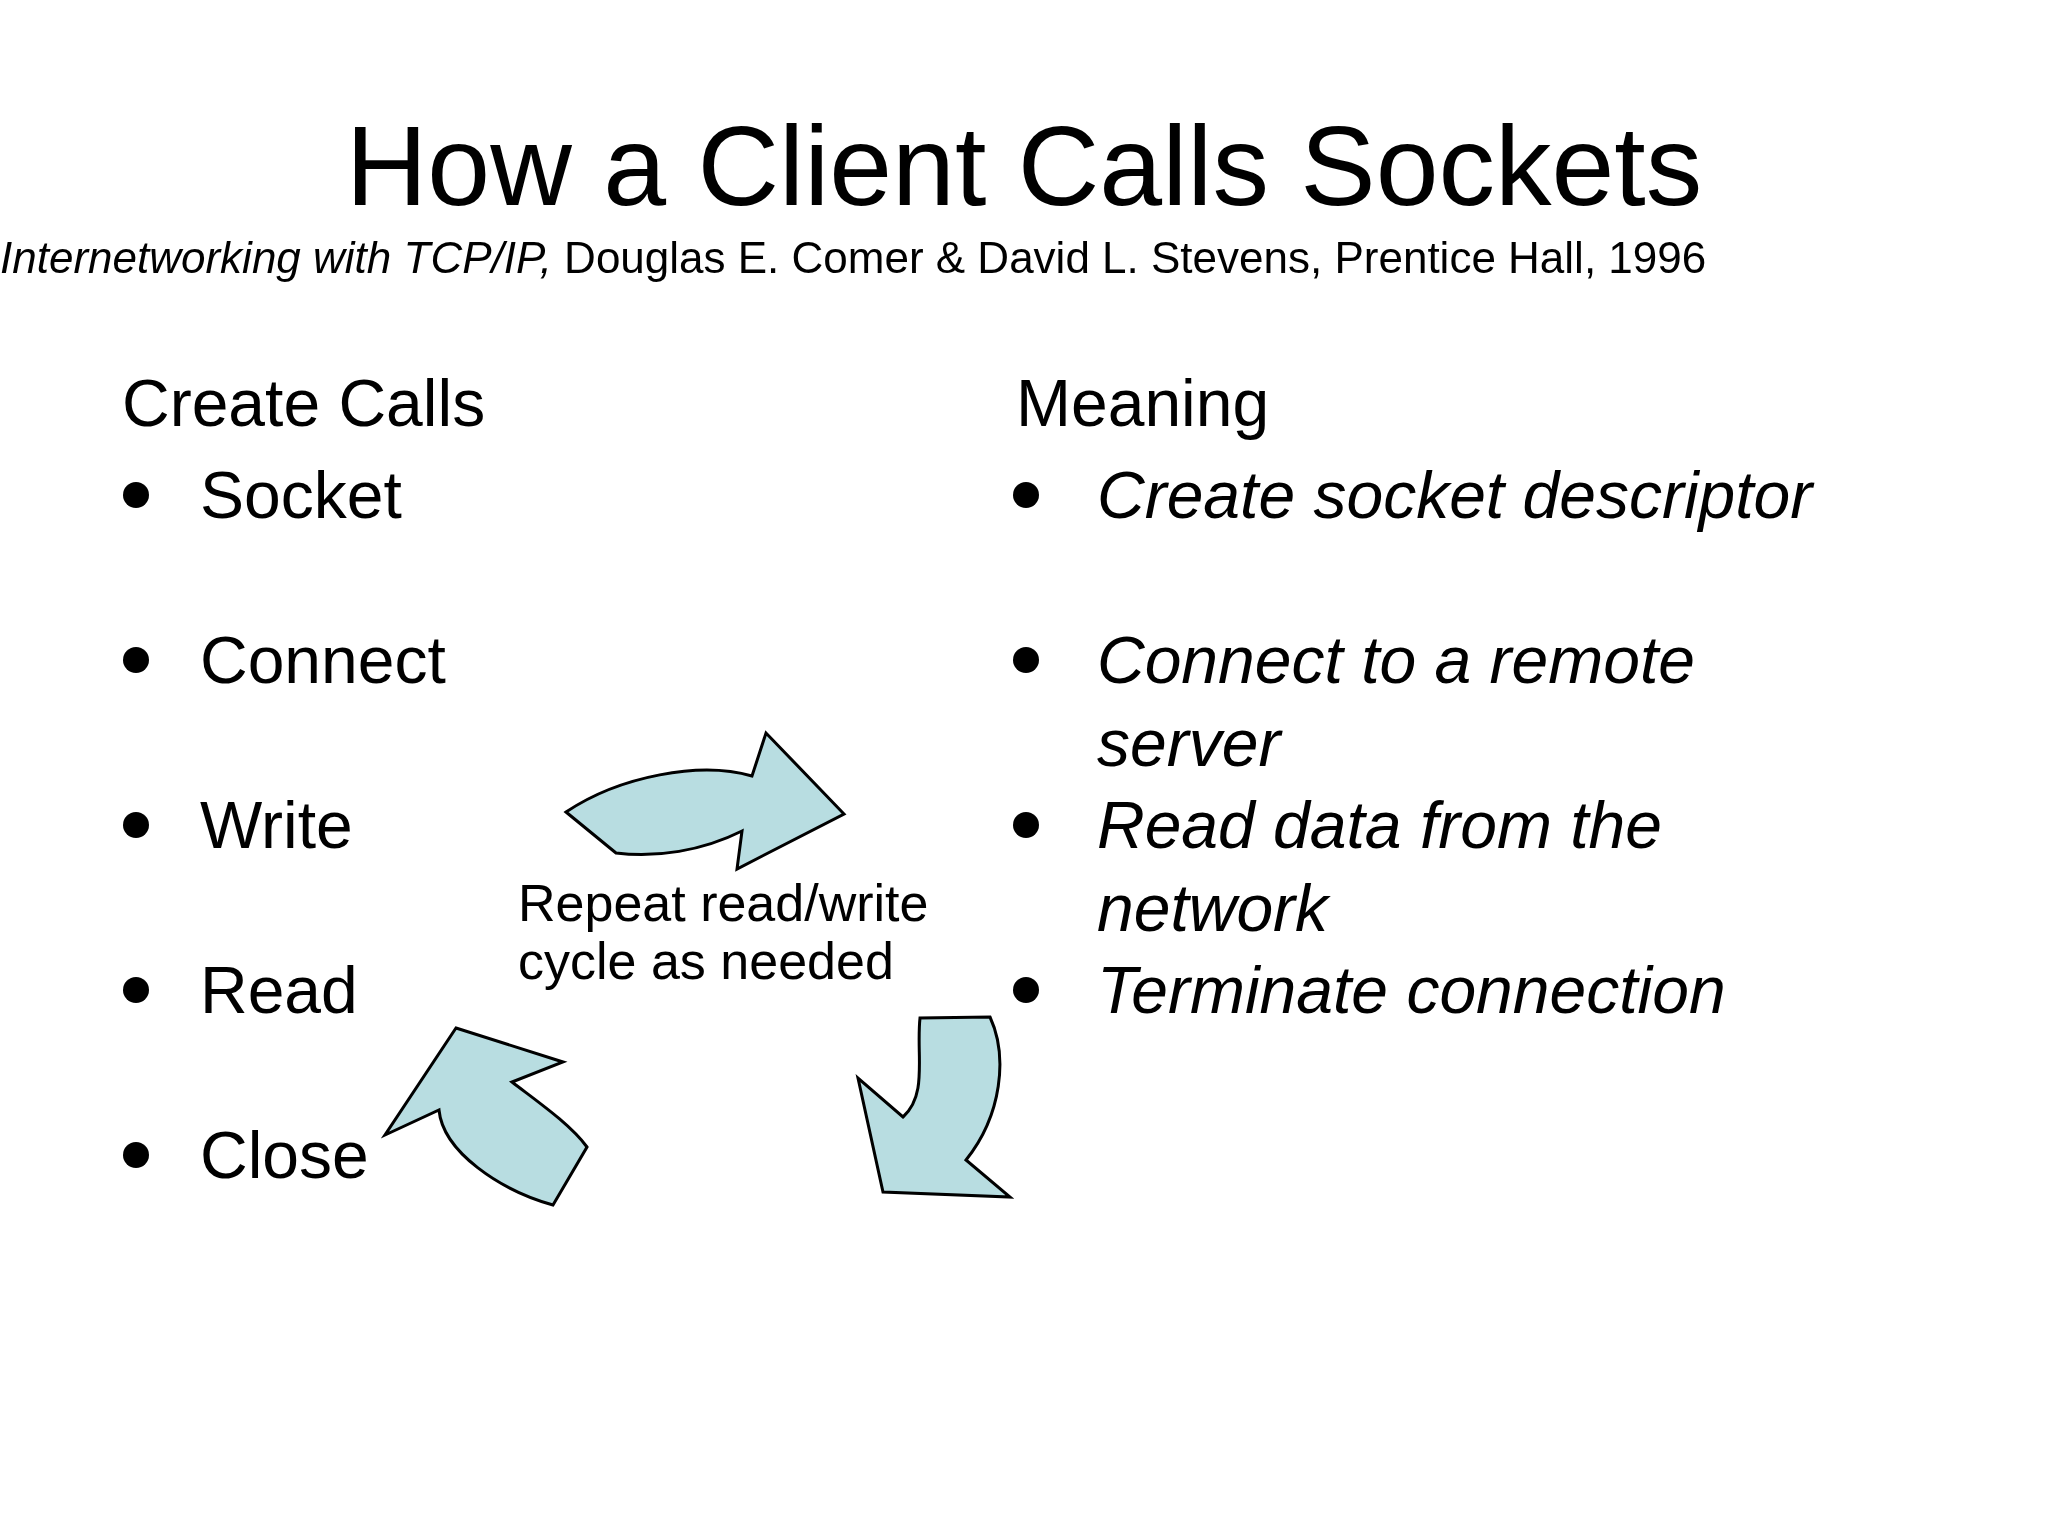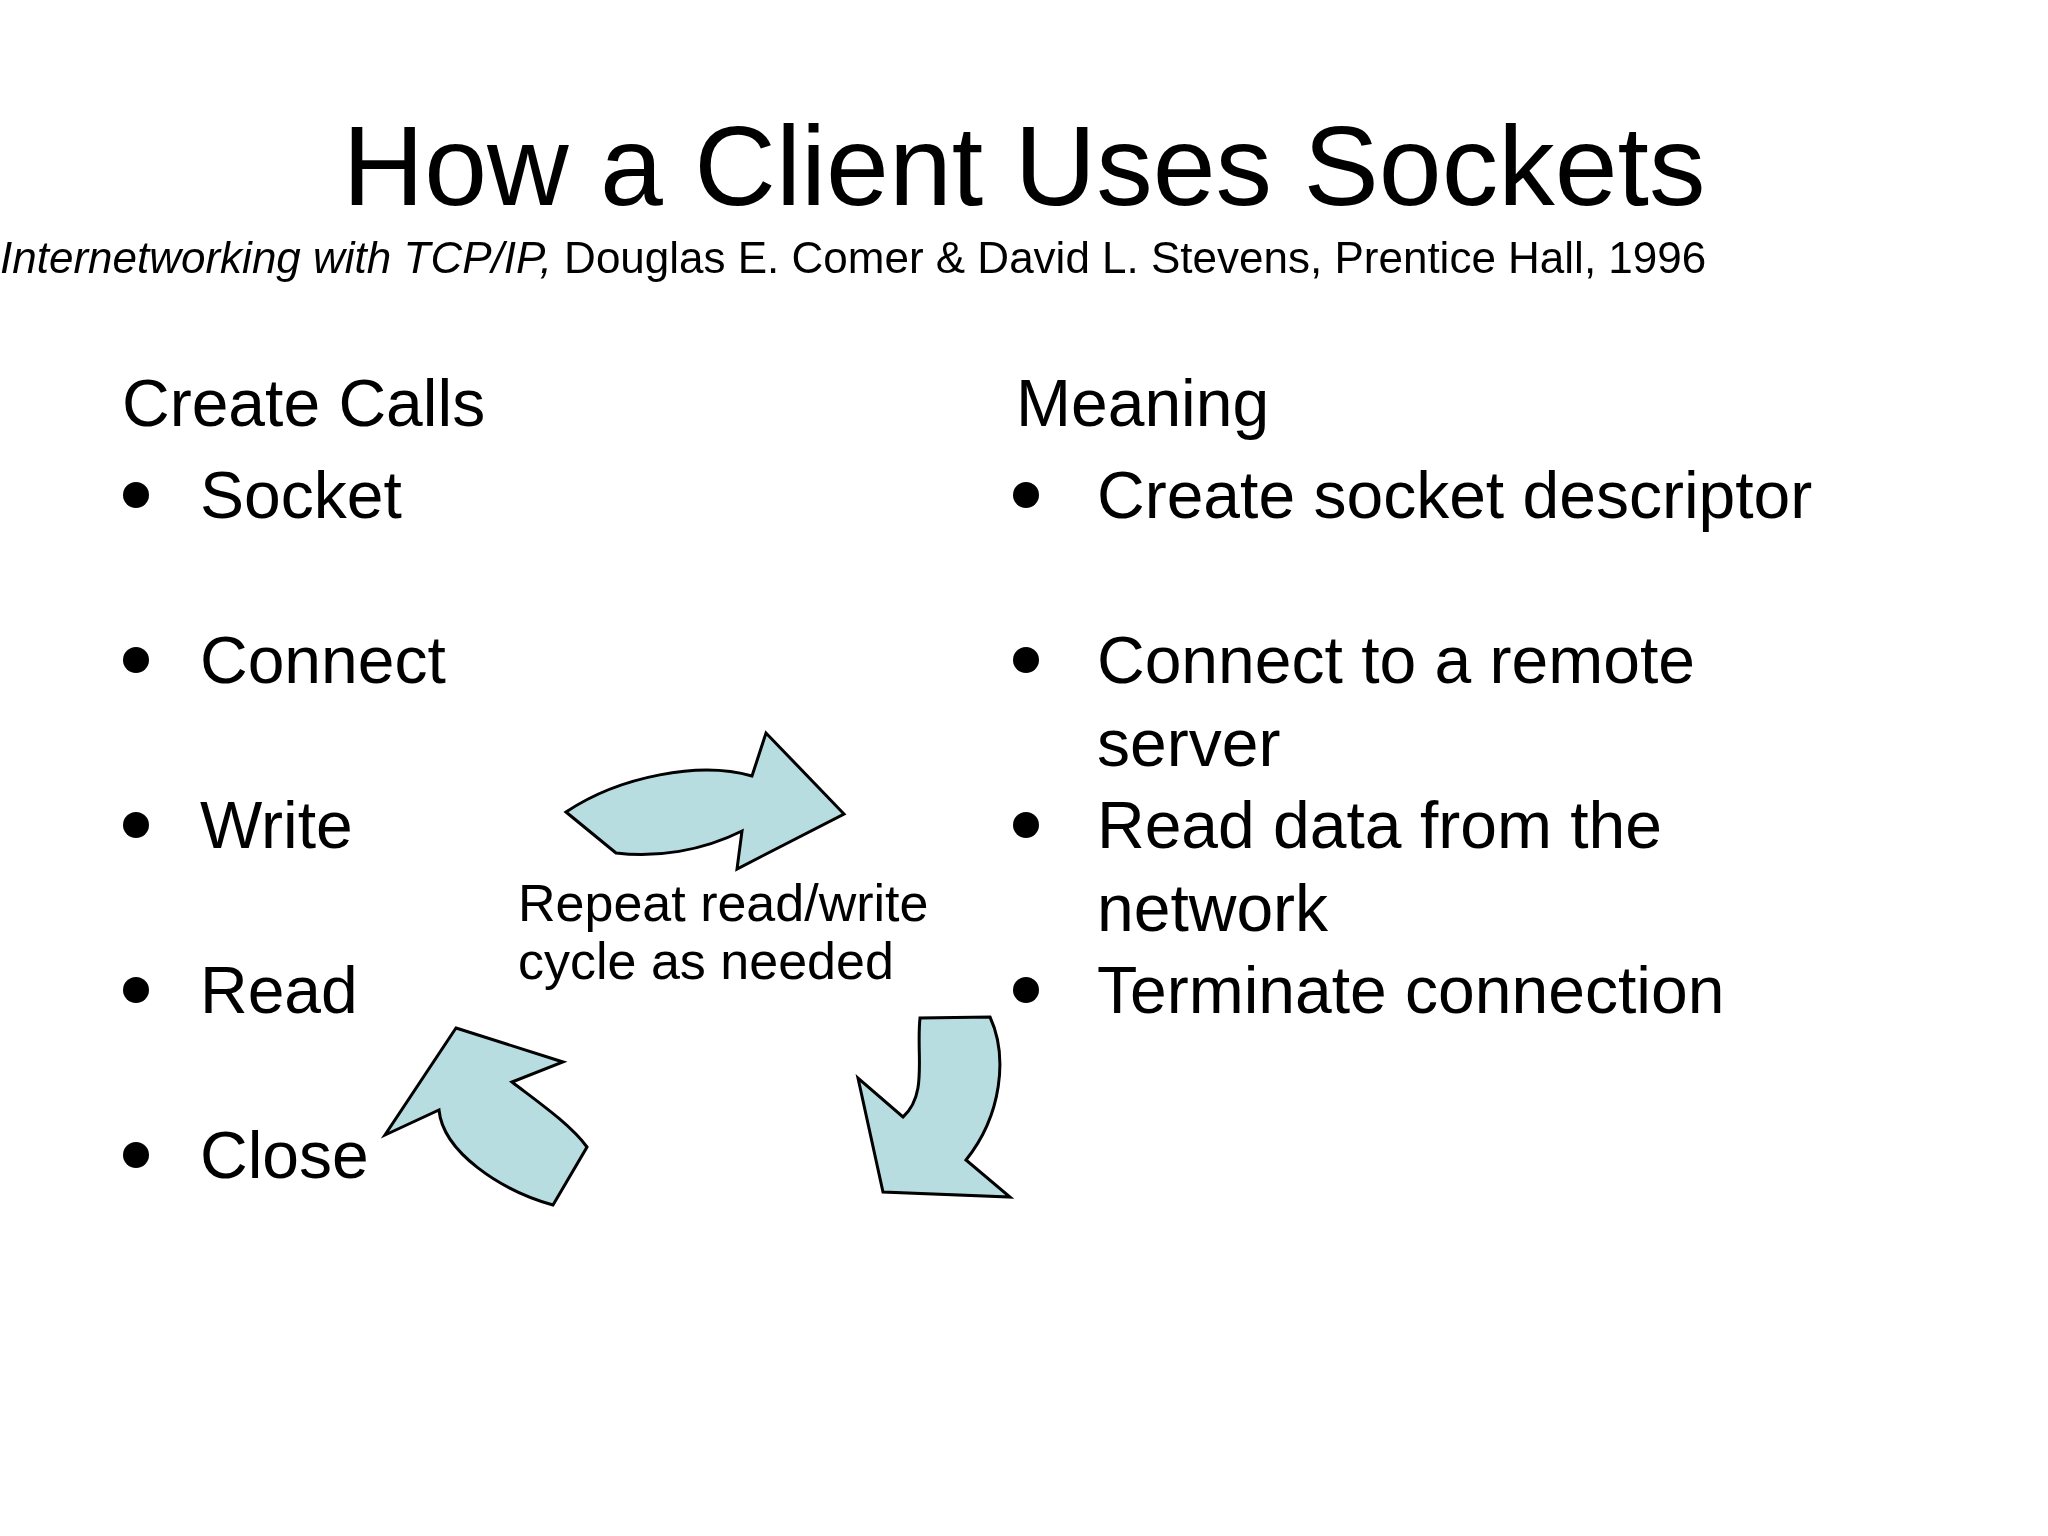--- a/index.html
+++ b/index.html
@@ -51,21 +51,21 @@
     flex: 0 0 auto;
     width: 26px; height: 26px;
     border-radius: 50%;
     background: #000;
     margin-top: 28px;
   }
   .col-left  .bullet-dot { margin-left: 1px; }
   .col-right .bullet-dot { margin-left: -3px; }
   .item-text { white-space: nowrap; }
   .col-left  .item-text { margin-left: 51px; }
-  .col-right .item-text { margin-left: 58px; }
+  .col-right .item-text { margin-left: 58px; font-style: italic; }
   .cycle-label {
     position: absolute;
     left: 518px; top: 874px;
     font-size: 52px;
     line-height: 58px;
     white-space: nowrap;
   }
   .arrows-overlay {
     position: absolute;
     left: 0; top: 0;
@@ -77,21 +77,21 @@
     stroke: var(--arrow-stroke, #000000);
     stroke-width: 3;
     stroke-linejoin: miter;
   }
 </style>
 </head>
 <body>
 
 <div class="slide" style="background: rgb(255, 255, 255); color: rgb(0, 0, 0);">
 
-  <div class="title">How a Client Uses Sockets</div>
+  <div class="title">How a Client Calls Sockets</div>
 
   <div class="subtitle">
     <span class="book">Internetworking with TCP/IP,</span><span> Douglas E. Comer &amp; David L. Stevens, Prentice Hall, 1996</span>
   </div>
 
   <div class="column col-left">
     <div class="col-heading">Create Calls</div>
     <div class="items" id="left-items">
         <div class="item">
           <span class="bullet-dot"></span>

